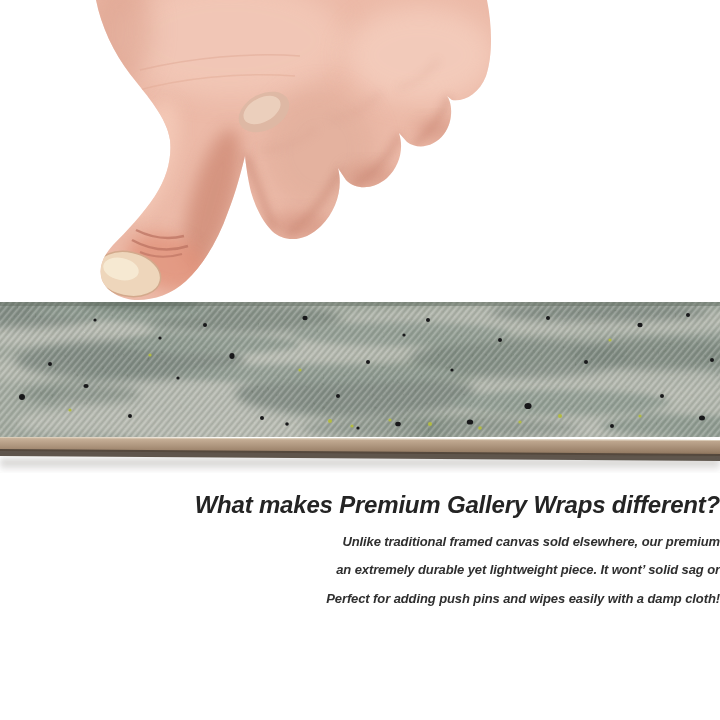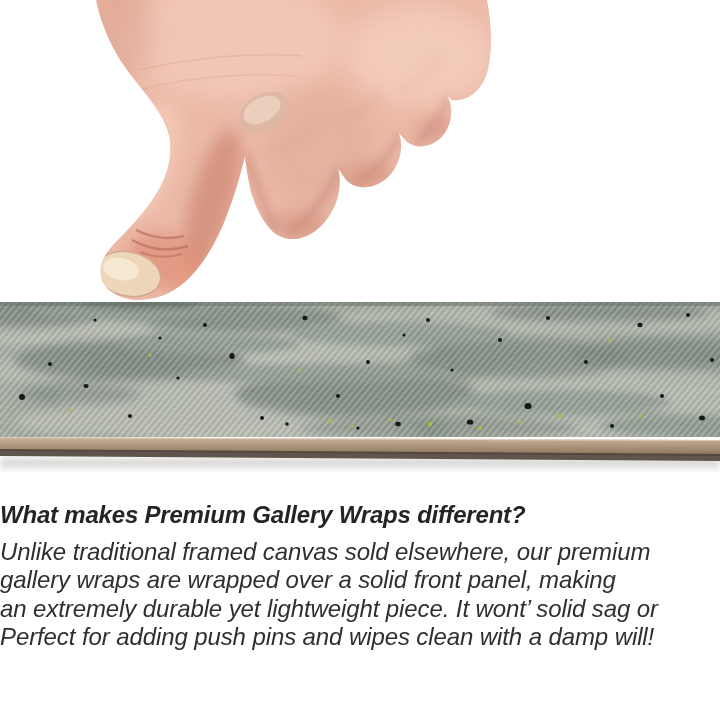--- a/index.html
+++ b/index.html
@@ -5,29 +5,29 @@
   html,body{margin:0;padding:0;background:#ffffff;}
   .stage{
     position:relative;width:720px;height:720px;margin:0 auto;
     background:#ffffff;overflow:hidden;
     font-family:"Liberation Sans",sans-serif;
   }
   .photo-area{position:absolute;left:0;top:0;width:720px;height:302px;}
   .strip-area{position:absolute;left:0;top:298px;width:720px;height:175px;}
   .photo-area svg,.strip-area svg{display:block;}
   .info{
-    position:absolute;left:0;top:499px;width:720px;
-    text-align:left;font-style:italic;color:#2c2c2c;
+    position:absolute;left:0;top:489px;width:720px;
+    text-align:right;font-style:italic;color:#2c2c2c;
   }
   .info h1{
     margin:0 0 7px 0;font-size:24px;line-height:32px;font-weight:700;
     letter-spacing:-0.2px;color:#242424;font-style:italic;
   }
   .info .bodyline{
-    font-size:24px;line-height:28.4px;font-weight:400;color:#2f2f2f;
+    font-size:13px;line-height:28.4px;font-weight:700;color:#2f2f2f;
     letter-spacing:-0.1px;
   }
 </style>
 </head>
 <body>
 
 <div class="stage">
 
   <div class="photo-area">
     <svg width="720" height="302" viewBox="0 0 720 302" xmlns="http://www.w3.org/2000/svg">
@@ -252,18 +252,17 @@
 
       <polygon points="0,151 720,156 720,163 0,158" fill="#4e4238" opacity="0.9"></polygon>
 
       <rect x="0" y="161" width="720" height="13" fill="url(#dropShadow)" filter="url(#sb3)"></rect>
     </svg>
   </div>
 
   <div class="info">
     <h1>What makes Premium Gallery Wraps different?</h1>
     <div class="bodyline">Unlike traditional framed canvas sold elsewhere, our premium</div>
-    <div class="bodyline">gallery wraps are wrapped over a solid front panel, making</div>
     <div class="bodyline">an extremely durable yet lightweight piece. It wont’ solid sag or</div>
-    <div class="bodyline">Perfect for adding push pins and wipes clean with a damp will!</div>
+    <div class="bodyline">Perfect for adding push pins and wipes easily with a damp cloth!</div>
   </div>
 
 </div>
 
 </body></html>

